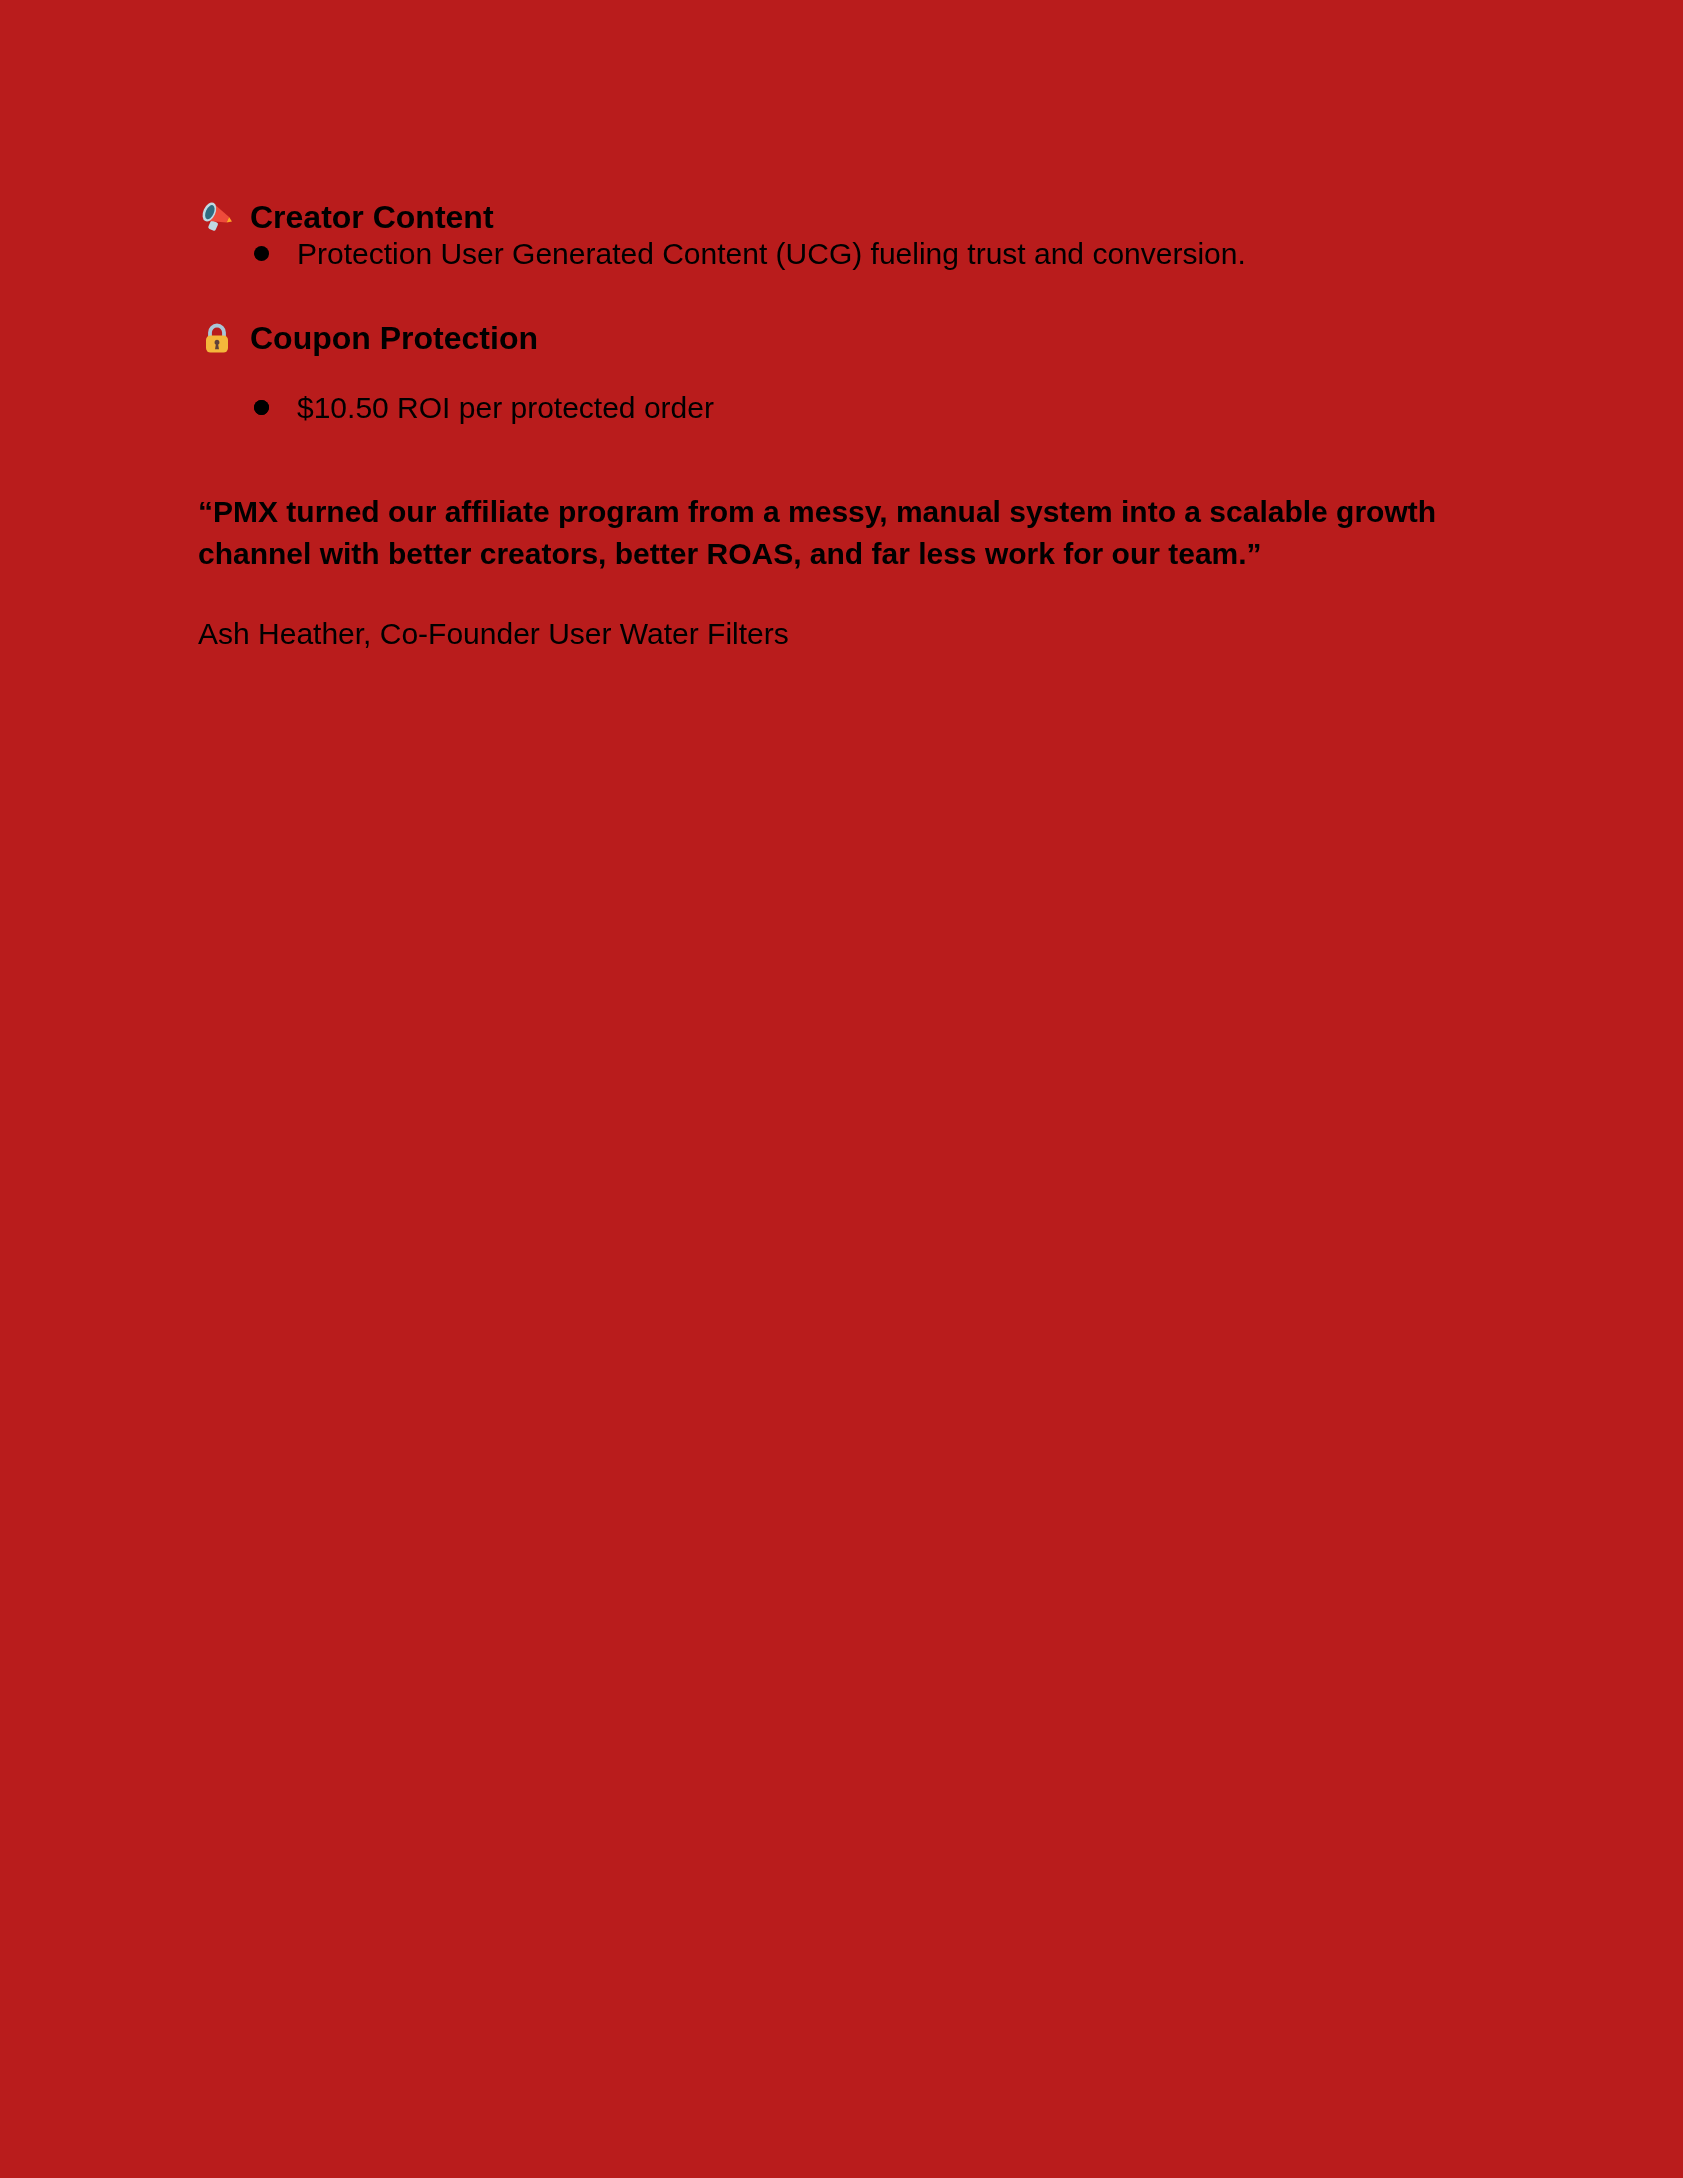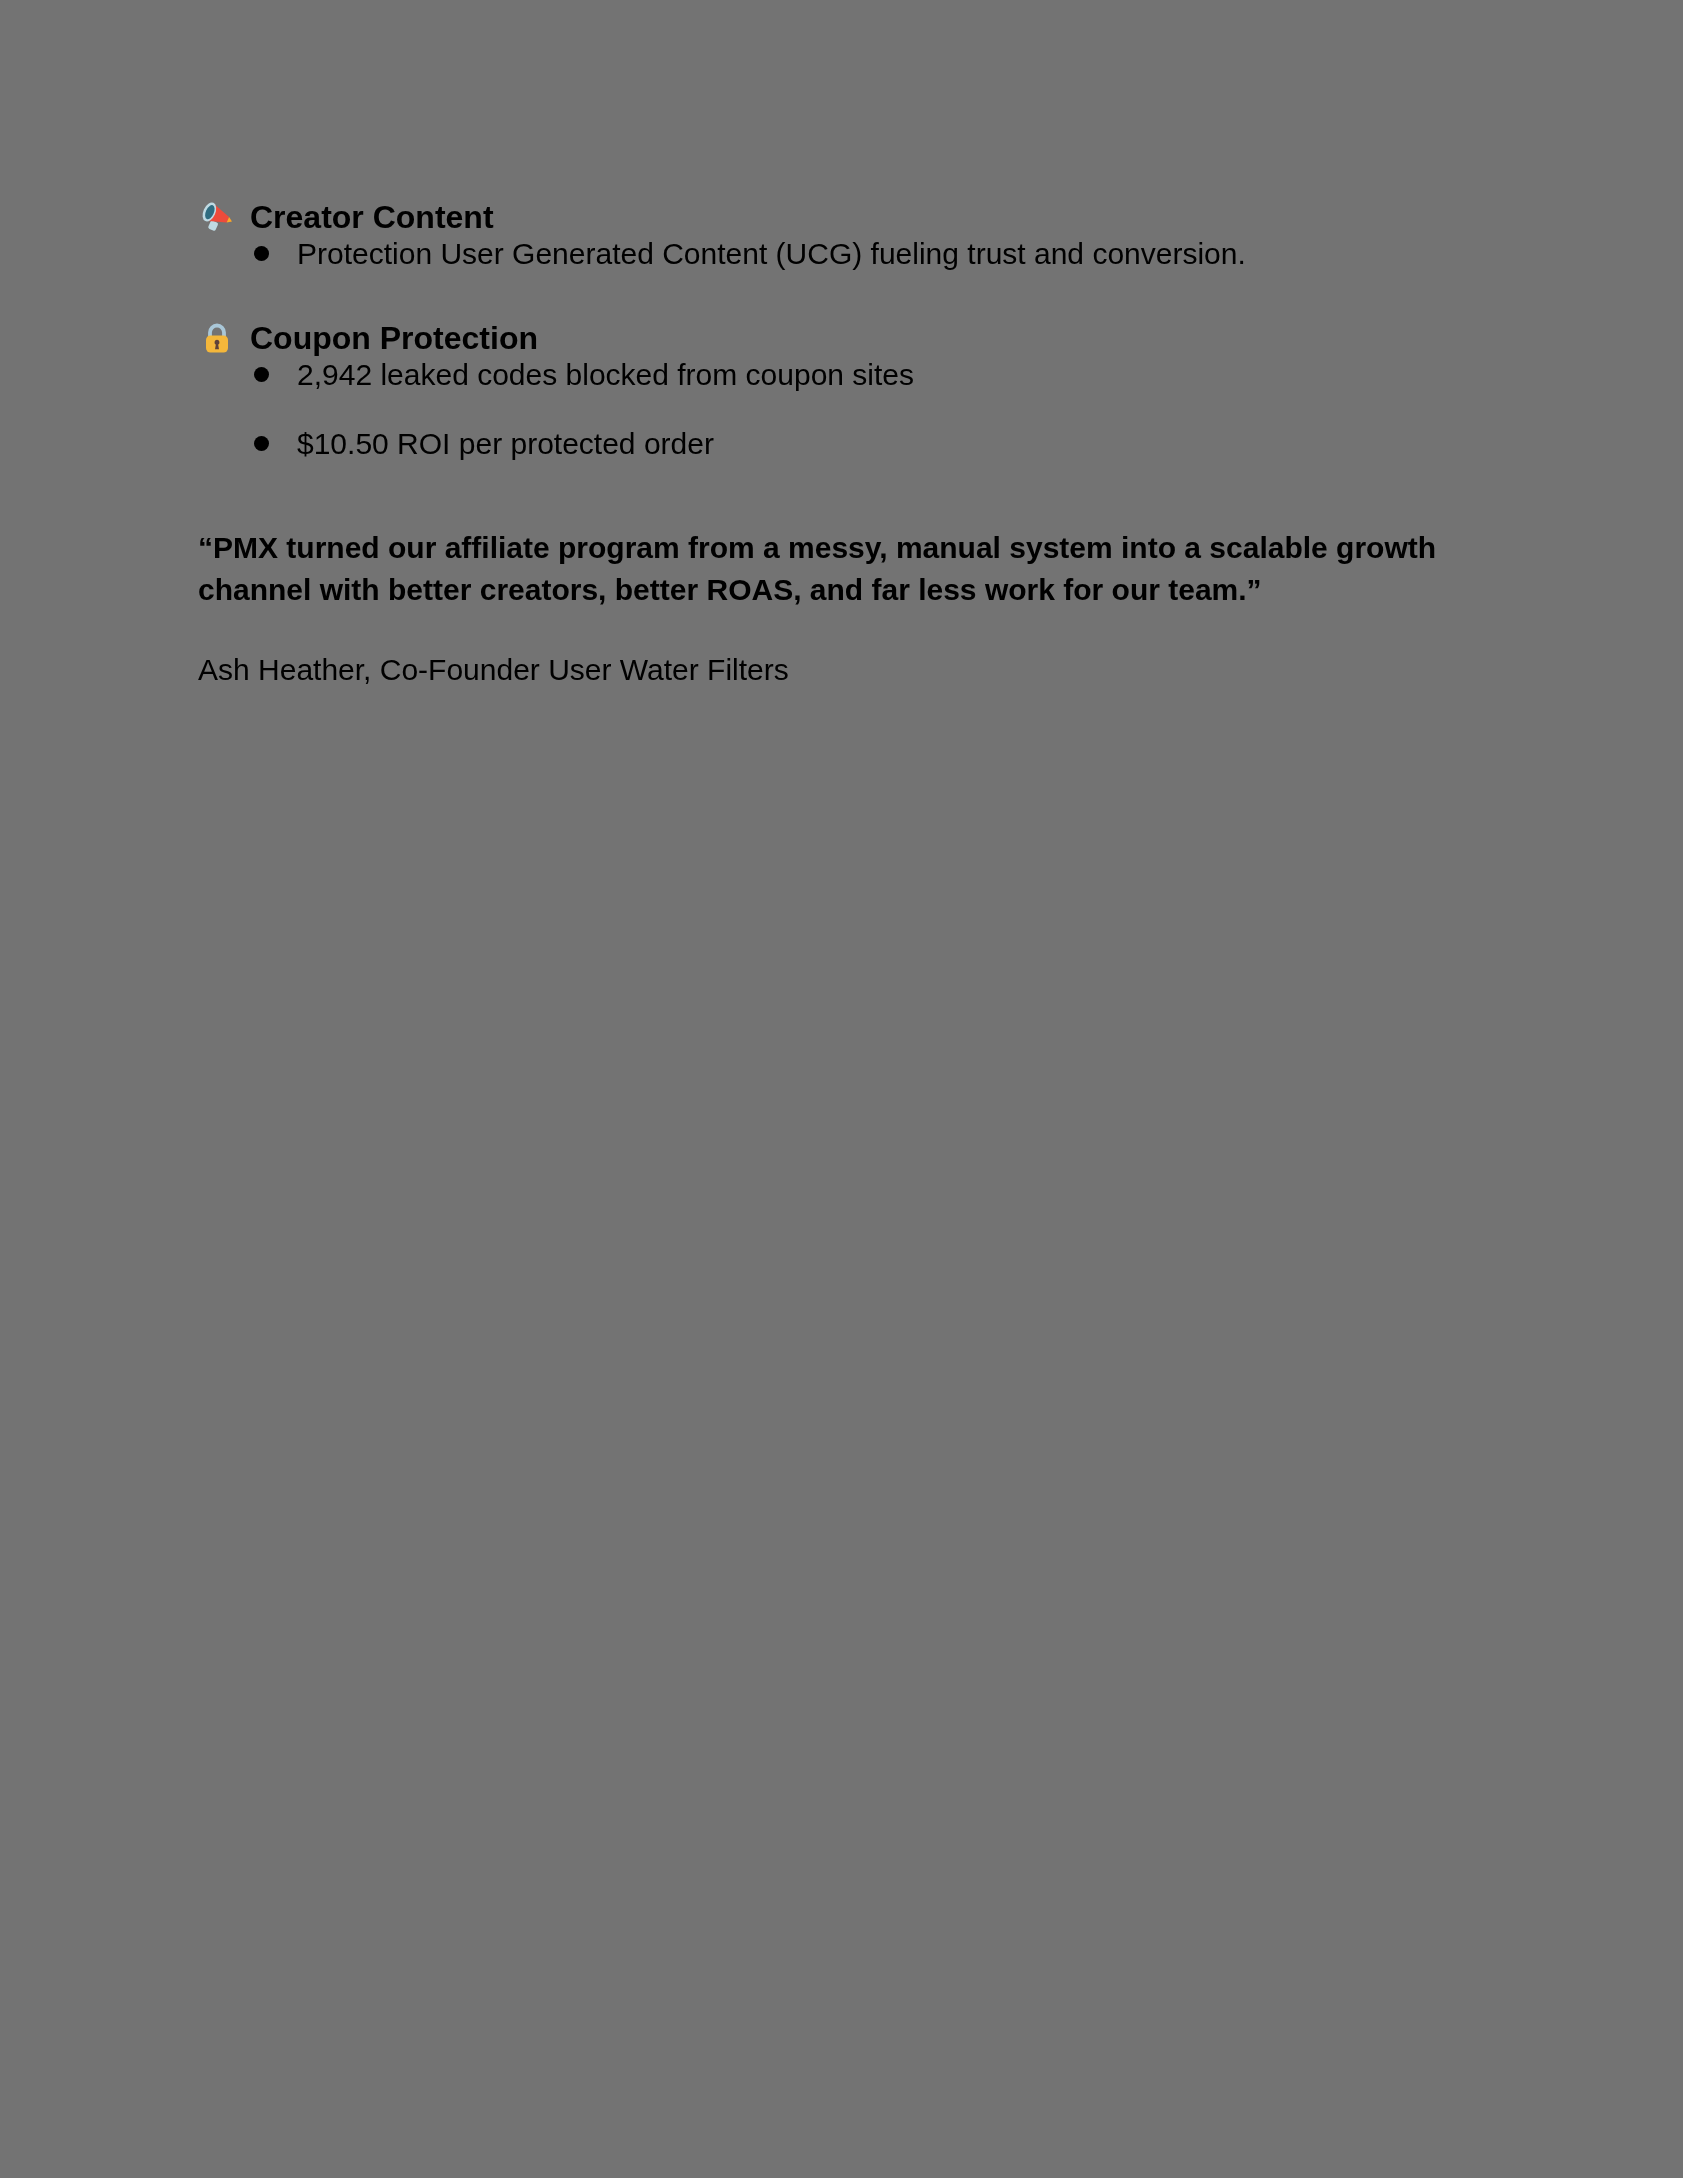--- a/index.html
+++ b/index.html
@@ -6,21 +6,21 @@
     margin: 0;
     padding: 0;
     background: #ffffff;
   }
   .page {
     position: relative;
     width: 1683px;
     height: 2178px;
     box-sizing: border-box;
     padding: 198px 86px 0 198px;
-    background: #737373;
+    background: #b91c1c;
     font-family: "Liberation Sans", sans-serif;
     color: #000000;
     overflow: hidden;
   }
   .section-heading {
     display: flex;
     align-items: center;
     gap: 14px;
     margin: 0;
     font-size: 32px;
@@ -114,21 +114,20 @@
         <rect x="8" y="16.5" width="22" height="17" rx="4.5" stroke-width="1" fill="#F4B73B"></rect>
         <path d="M19 20.8 a2.7 2.7 0 0 0 -1.2 5 L17 30.2 h4 l-0.8 -4.4 A2.7 2.7 0 0 0 19 20.8 Z" fill="#5F4339"></path>
       </svg>
     </span>
     <span>Coupon Protection</span>
   </h3>
 
   <ul class="doc-list list-2">
     <li>
       <span class="bullet-dot"></span>
-      <span>2,942 leaked codes blocked from coupon sites</span>
     </li>
     <li>
       <span class="bullet-dot"></span>
       <span>$10.50 ROI per protected order</span>
     </li>
   </ul>
 
   <p class="quote">“PMX turned our affiliate program from a messy, manual system into a scalable growth channel with better creators, better ROAS, and far less work for our team.”</p>
 
   <p class="attribution">Ash Heather, Co-Founder User Water Filters</p>

